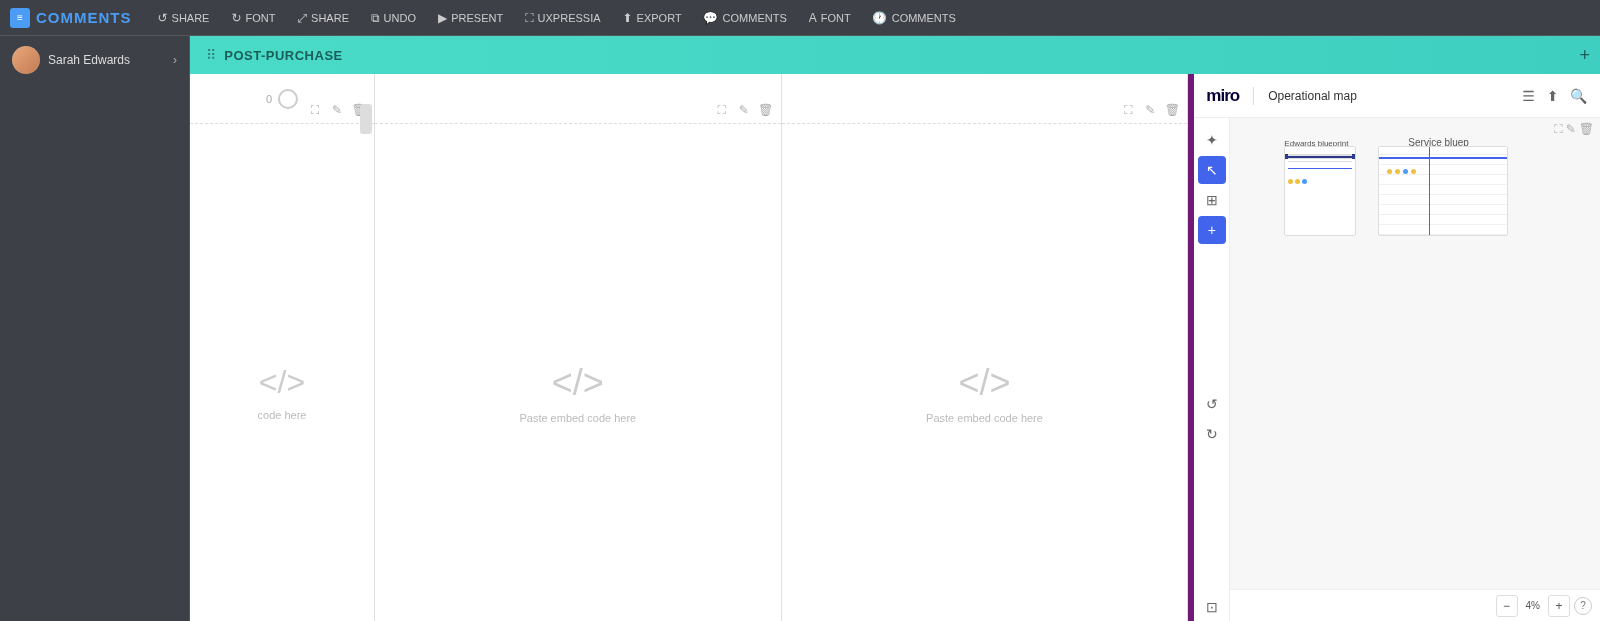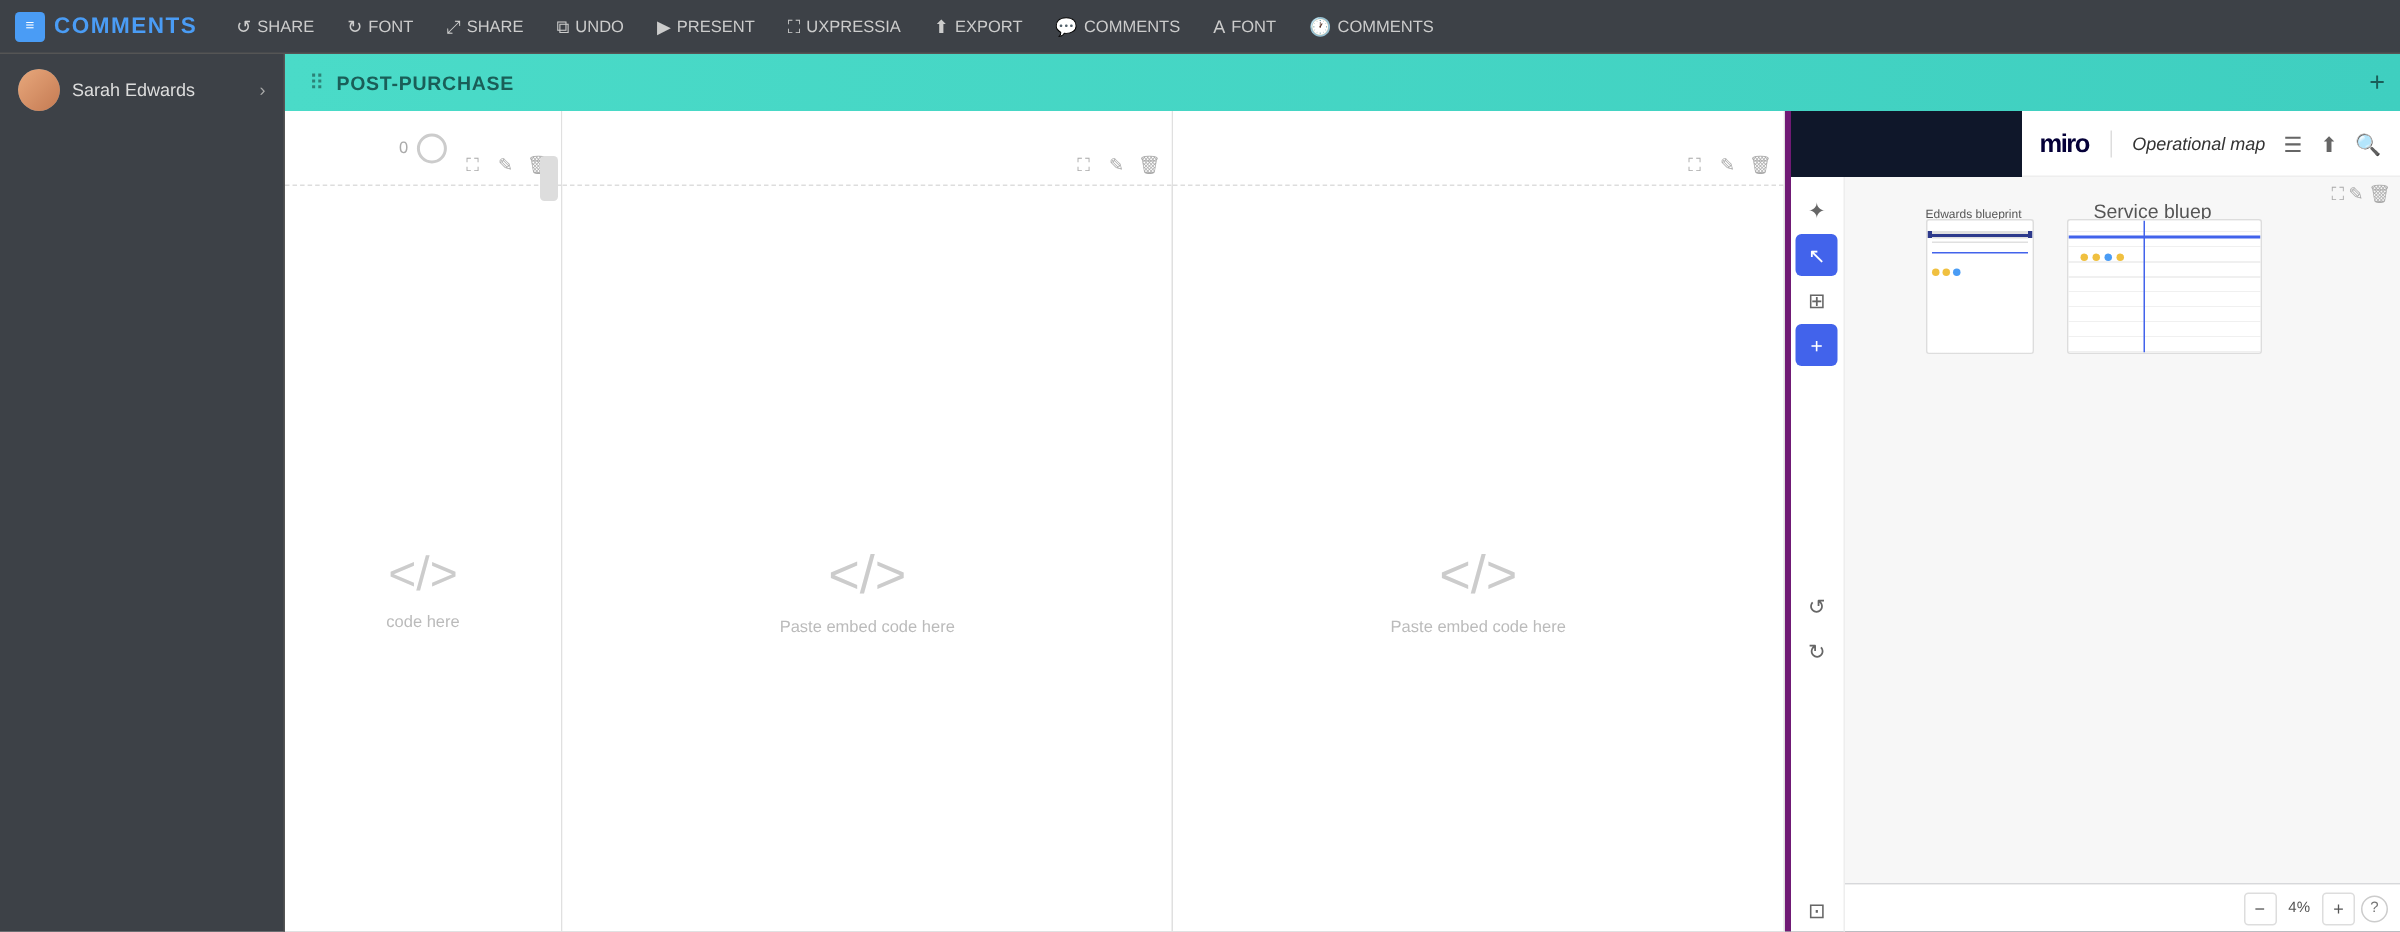--- a/index.html
+++ b/index.html
@@ -114,31 +114,30 @@
     }
     .num-circle {
       width: 20px; height: 20px; border-radius: 50%; border: 2px solid #ccc;
       display: flex; align-items: center; justify-content: center;
       font-size: 10px; color: #999;
     }
 
     
     .miro-panel {
       width: 340px; min-width: 340px; background: #0f172a;
-      display: flex; flex-direction: column; border-left: 4px solid #701a75;
+      display: flex; flex-direction: column; border-left: 6px solid #701a75;
       position: relative;
-      align-items: flex-end;
     }
     .miro-header {
       display: flex; align-items: center; background: white;
       padding: 8px 12px; border-bottom: 1px solid #eee; gap: 8px;
       height: 44px;
     }
     .miro-logo { font-size: 18px; font-weight: 900; color: #050038; letter-spacing: -1px; }
-    .miro-title { font-size: 12px; color: #333; flex: 1; font-style: italic; }
+    .miro-title { font-size: 12px; color: #333; flex: 1; }
     .miro-header-btn { color: #666; font-size: 14px; cursor: pointer; margin-left: 4px; }
 
     .miro-toolbar {
       position: absolute; left: 0; top: 44px; bottom: 0;
       width: 36px; background: white; border-right: 1px solid #eee;
       display: flex; flex-direction: column; align-items: center;
       padding-top: 8px; gap: 2px; z-index: 2;
     }
     .miro-tool {
       width: 28px; height: 28px; display: flex; align-items: center;
@@ -332,21 +331,21 @@
               <div style="height:1px;background:#4263eb;margin:6px 3px;"></div>
               <div style="display:flex;gap:2px;padding:4px 3px;flex-wrap:wrap;">
                 <div style="width:5px;height:5px;border-radius:50%;background:#f0c040;"></div>
                 <div style="width:5px;height:5px;border-radius:50%;background:#f0c040;"></div>
                 <div style="width:5px;height:5px;border-radius:50%;background:#4a9cf5;"></div>
               </div>
             </div>
           </div>
 
           <div style="position:absolute;top:14px;left:166px;">
-            <span style="font-size:13px;color:#555;">Service bluep</span>
+            <span style="font-size:10px;color:#555;margin-left:12px;">Service bluep</span>
           </div>
 
           <div style="position:absolute;top:28px;left:148px;width:130px;height:90px;background:white;border:1px solid #ddd;border-radius:2px;overflow:hidden;">
             <div style="width:100%;height:100%;position:relative;">
               <div style="height:100%;background:repeating-linear-gradient(0deg,#f0f0f0,#f0f0f0 1px,white 1px,white 10px);"></div>
               <div style="position:absolute;top:10px;left:0;right:0;height:2px;background:#4263eb;"></div>
               <div style="position:absolute;top:0;left:50px;bottom:0;width:1px;background:#4263eb;"></div>
               <div style="position:absolute;top:22px;left:8px;display:flex;gap:3px;flex-wrap:wrap;width:40px;">
                 <div style="width:5px;height:5px;border-radius:50%;background:#f0c040;"></div>
                 <div style="width:5px;height:5px;border-radius:50%;background:#f0c040;"></div>

